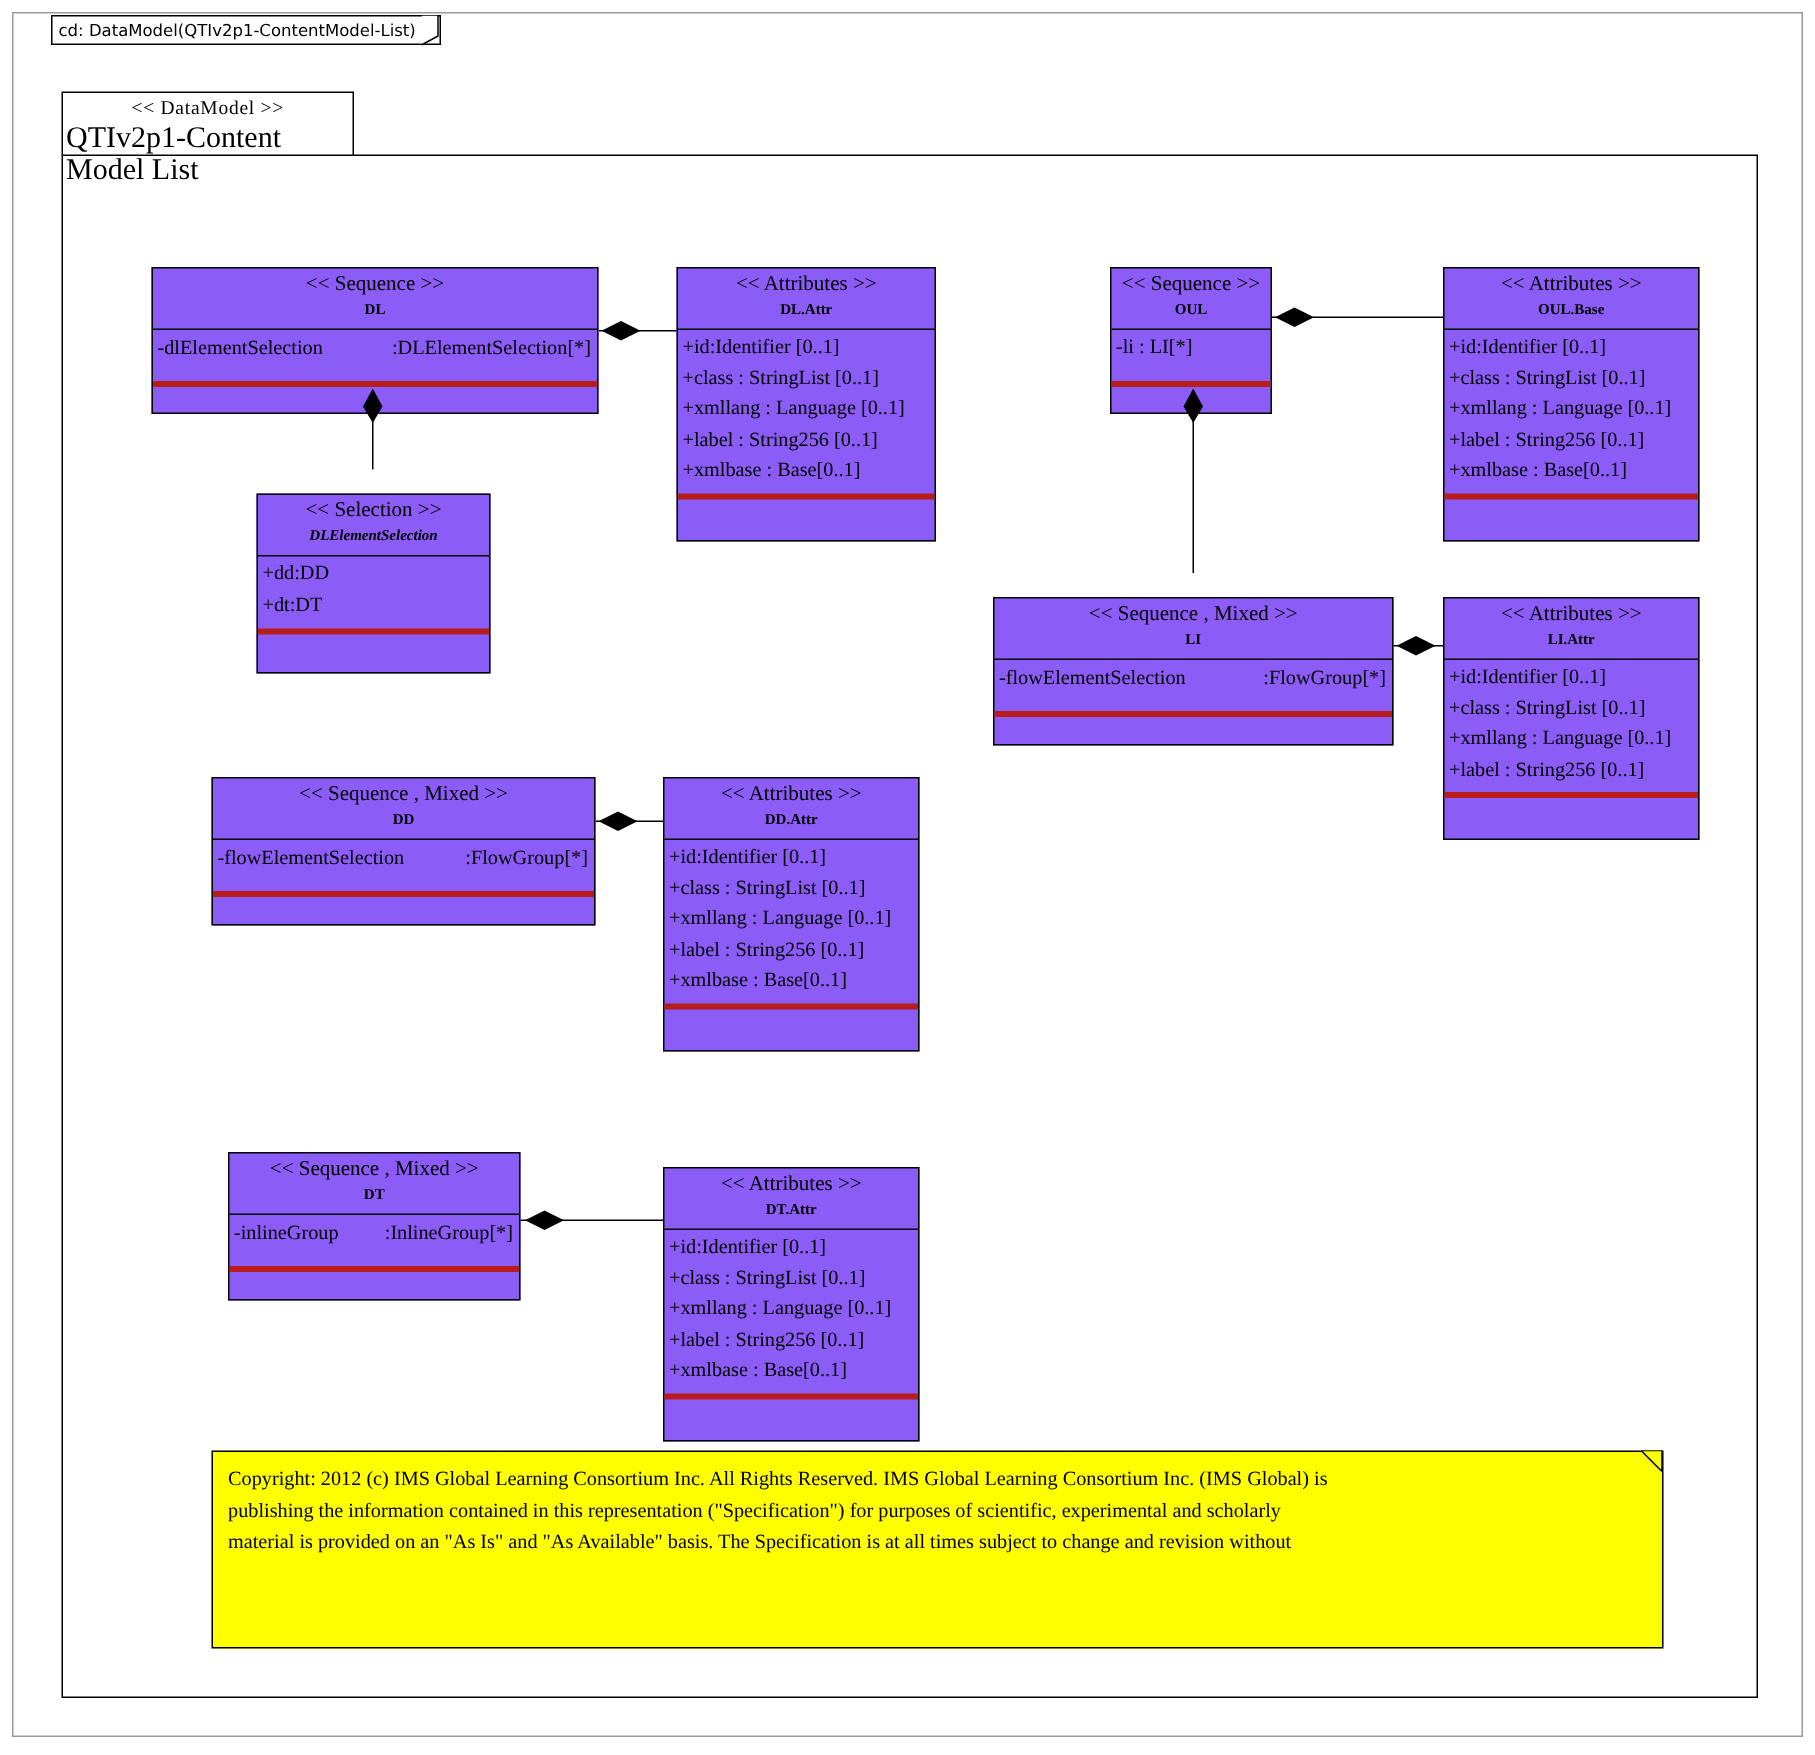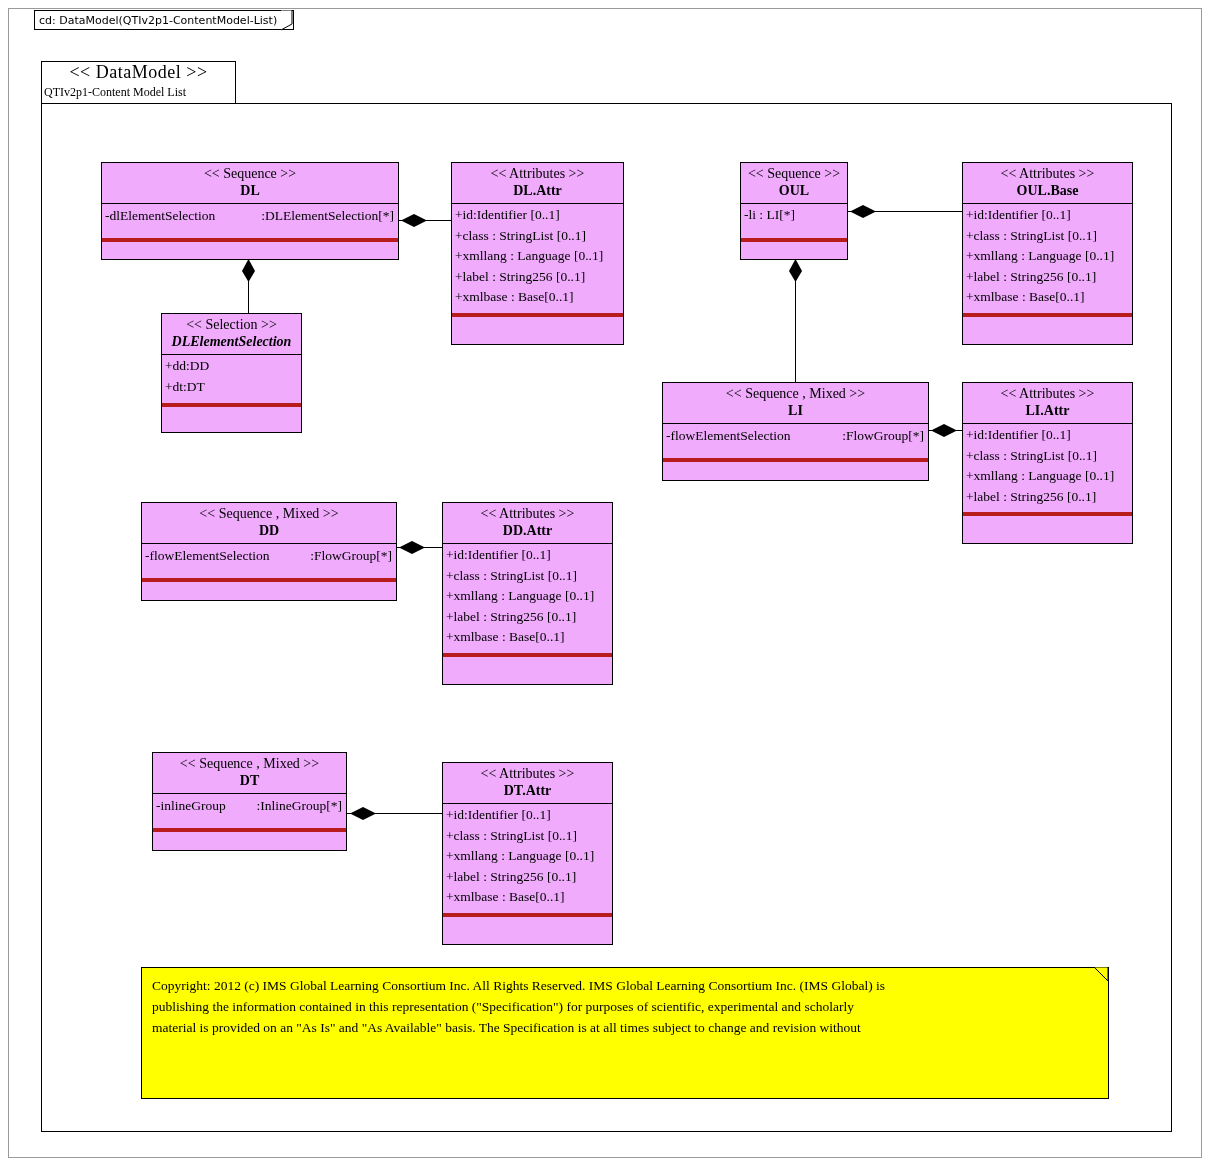--- a/index.html
+++ b/index.html
@@ -59,62 +59,63 @@
     top: 61px;
     width: 195px;
     height: 43px;
     border: 1px solid #000;
     box-sizing: border-box;
     background: #fff;
     z-index: 3;
   }
   .pkg-tab .pkg-stereo {
     text-align: center;
-    font-size: 18px;
+    font-size: 13px;
     line-height: 20px;
     letter-spacing: 0.5px;
   }
   .pkg-tab .pkg-name {
     text-align: left;
-    font-size: 12px;
+    font-size: 20px;
     line-height: 21px;
     padding-left: 2px;
   }
   .pkg-body {
     position: absolute;
     left: 41px;
     top: 103px;
     width: 1131px;
     height: 1029px;
     border: 1px solid #000;
     box-sizing: border-box;
     background: transparent;
     z-index: 1;
   }
   
   .uml {
     position: absolute;
     border: 1px solid #000;
-    background: #f0abfc;
+    background: #8b5cf6;
     box-sizing: border-box;
     z-index: 4;
+    margin-top: 16px;
   }
   .uml .hdr {
     padding: 2px 4px 3px 4px;
     border-bottom: 1px solid #000;
   }
   .uml .stereo {
     text-align: center;
     font-size: 14px;
     line-height: 17px;
     white-space: nowrap;
   }
   .uml .cname {
     text-align: center;
-    font-size: 14px;
+    font-size: 10px;
     font-weight: bold;
     line-height: 18px;
     white-space: nowrap;
   }
   .uml .cname.italic {
     font-style: italic;
   }
   .uml .attrs {
     border-bottom: 4px solid #b91c1c;
     padding: 1px 0 2px 0;
@@ -273,21 +274,21 @@
     <div class="attrs" style="height:106px;">
       <div class="row">+id:Identifier  [0..1]</div>
       <div class="row">+class : StringList  [0..1]</div>
       <div class="row">+xmllang  : Language  [0..1]</div>
       <div class="row">+label : String256  [0..1]</div>
       <div class="row">+xmlbase : Base[0..1]</div>
     </div>
     <div class="ops"></div>
   </div>
 
-  <div class="uml" style="left:161px; top:313px; width:141px; height:120px;">
+  <div class="uml" style="left:171px; top:313px; width:156px; height:120px;">
     <div class="hdr">
       <div class="stereo">&lt;&lt; Selection  &gt;&gt;</div>
       <div class="cname italic">DLElementSelection</div>
     </div>
     <div class="attrs" style="height:45px;">
       <div class="row">+dd:DD</div>
       <div class="row">+dt:DT</div>
     </div>
     <div class="ops"></div>
   </div>

